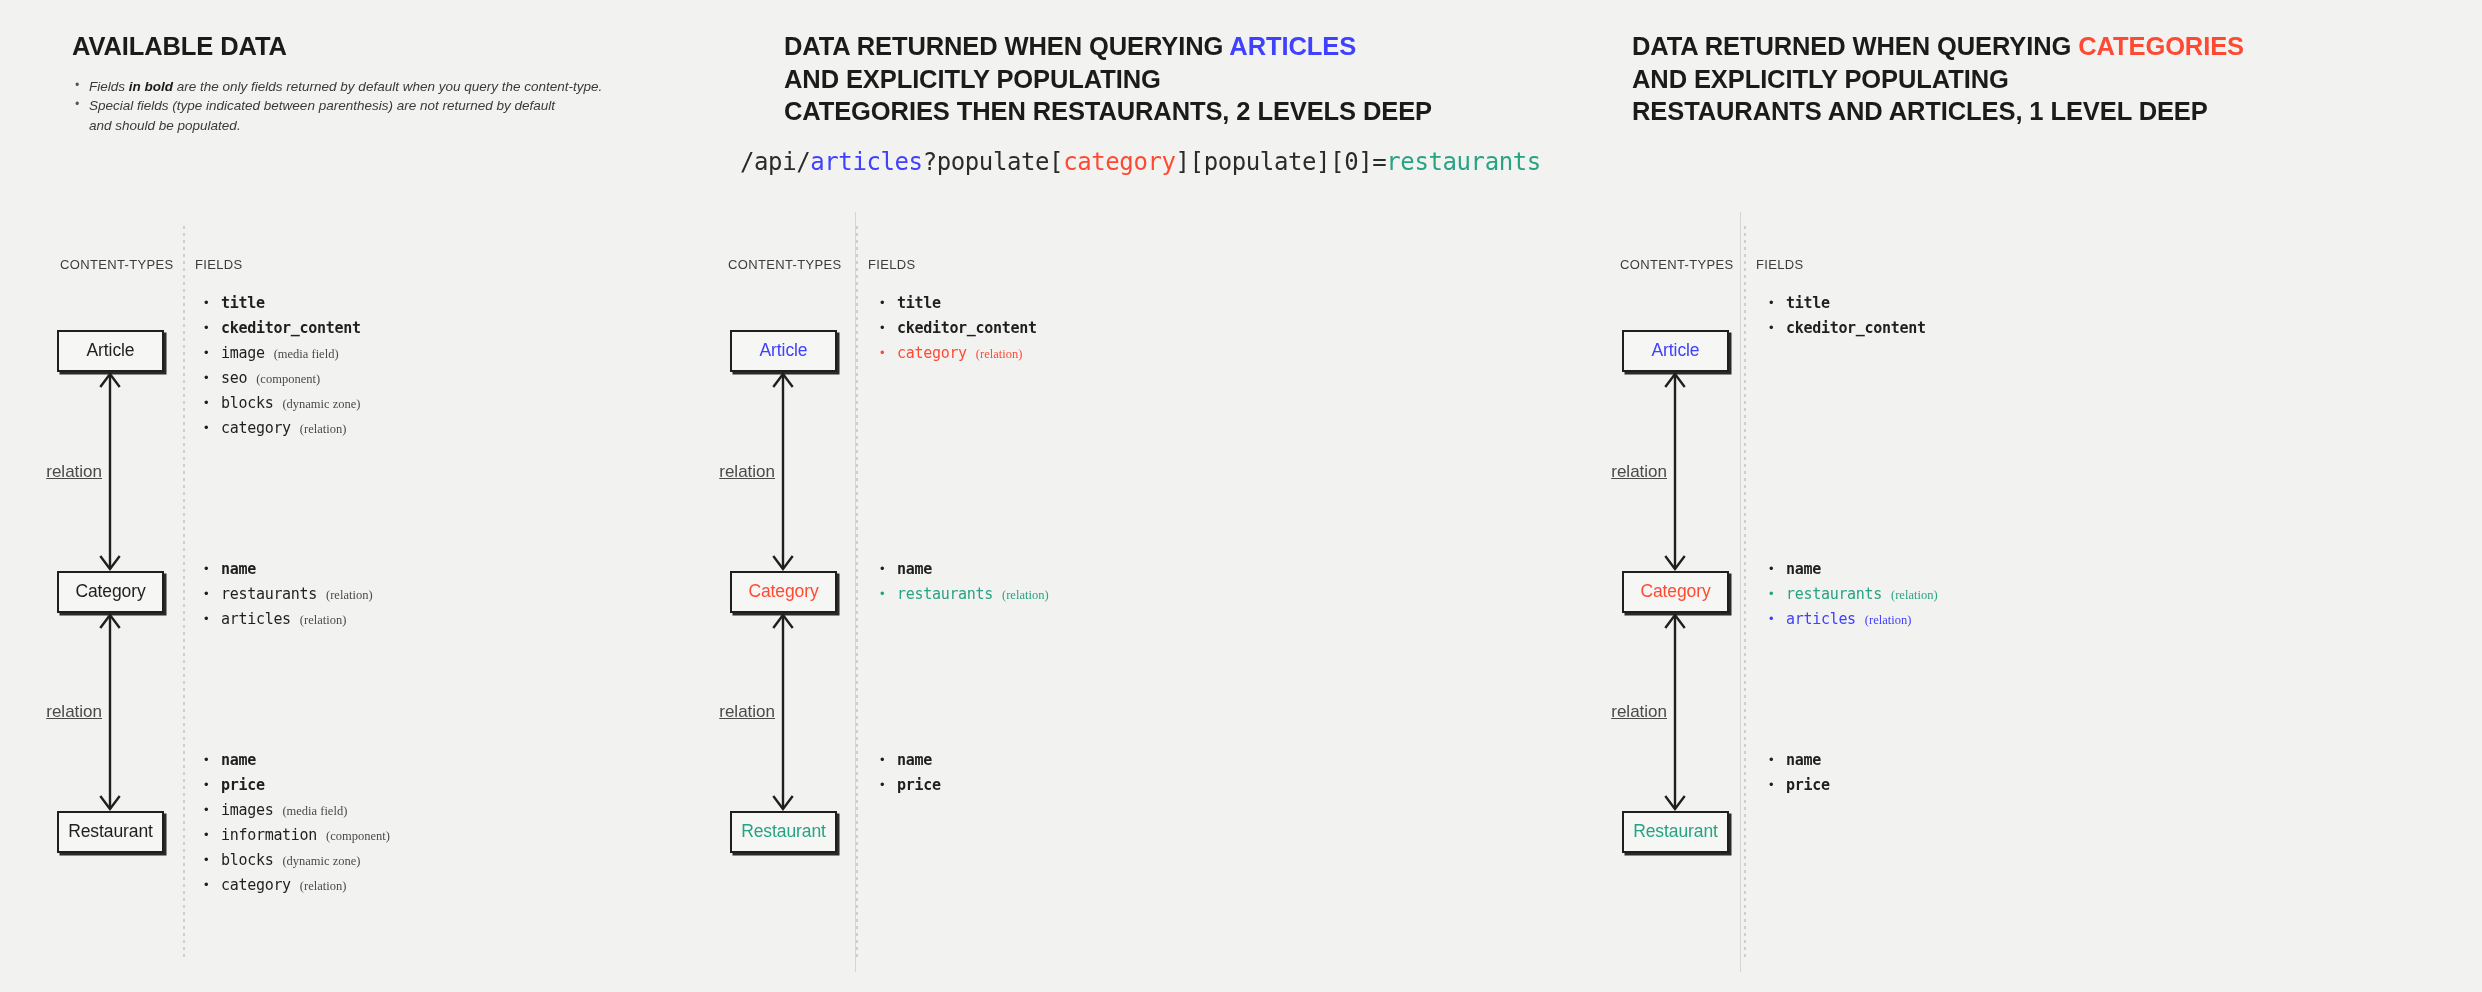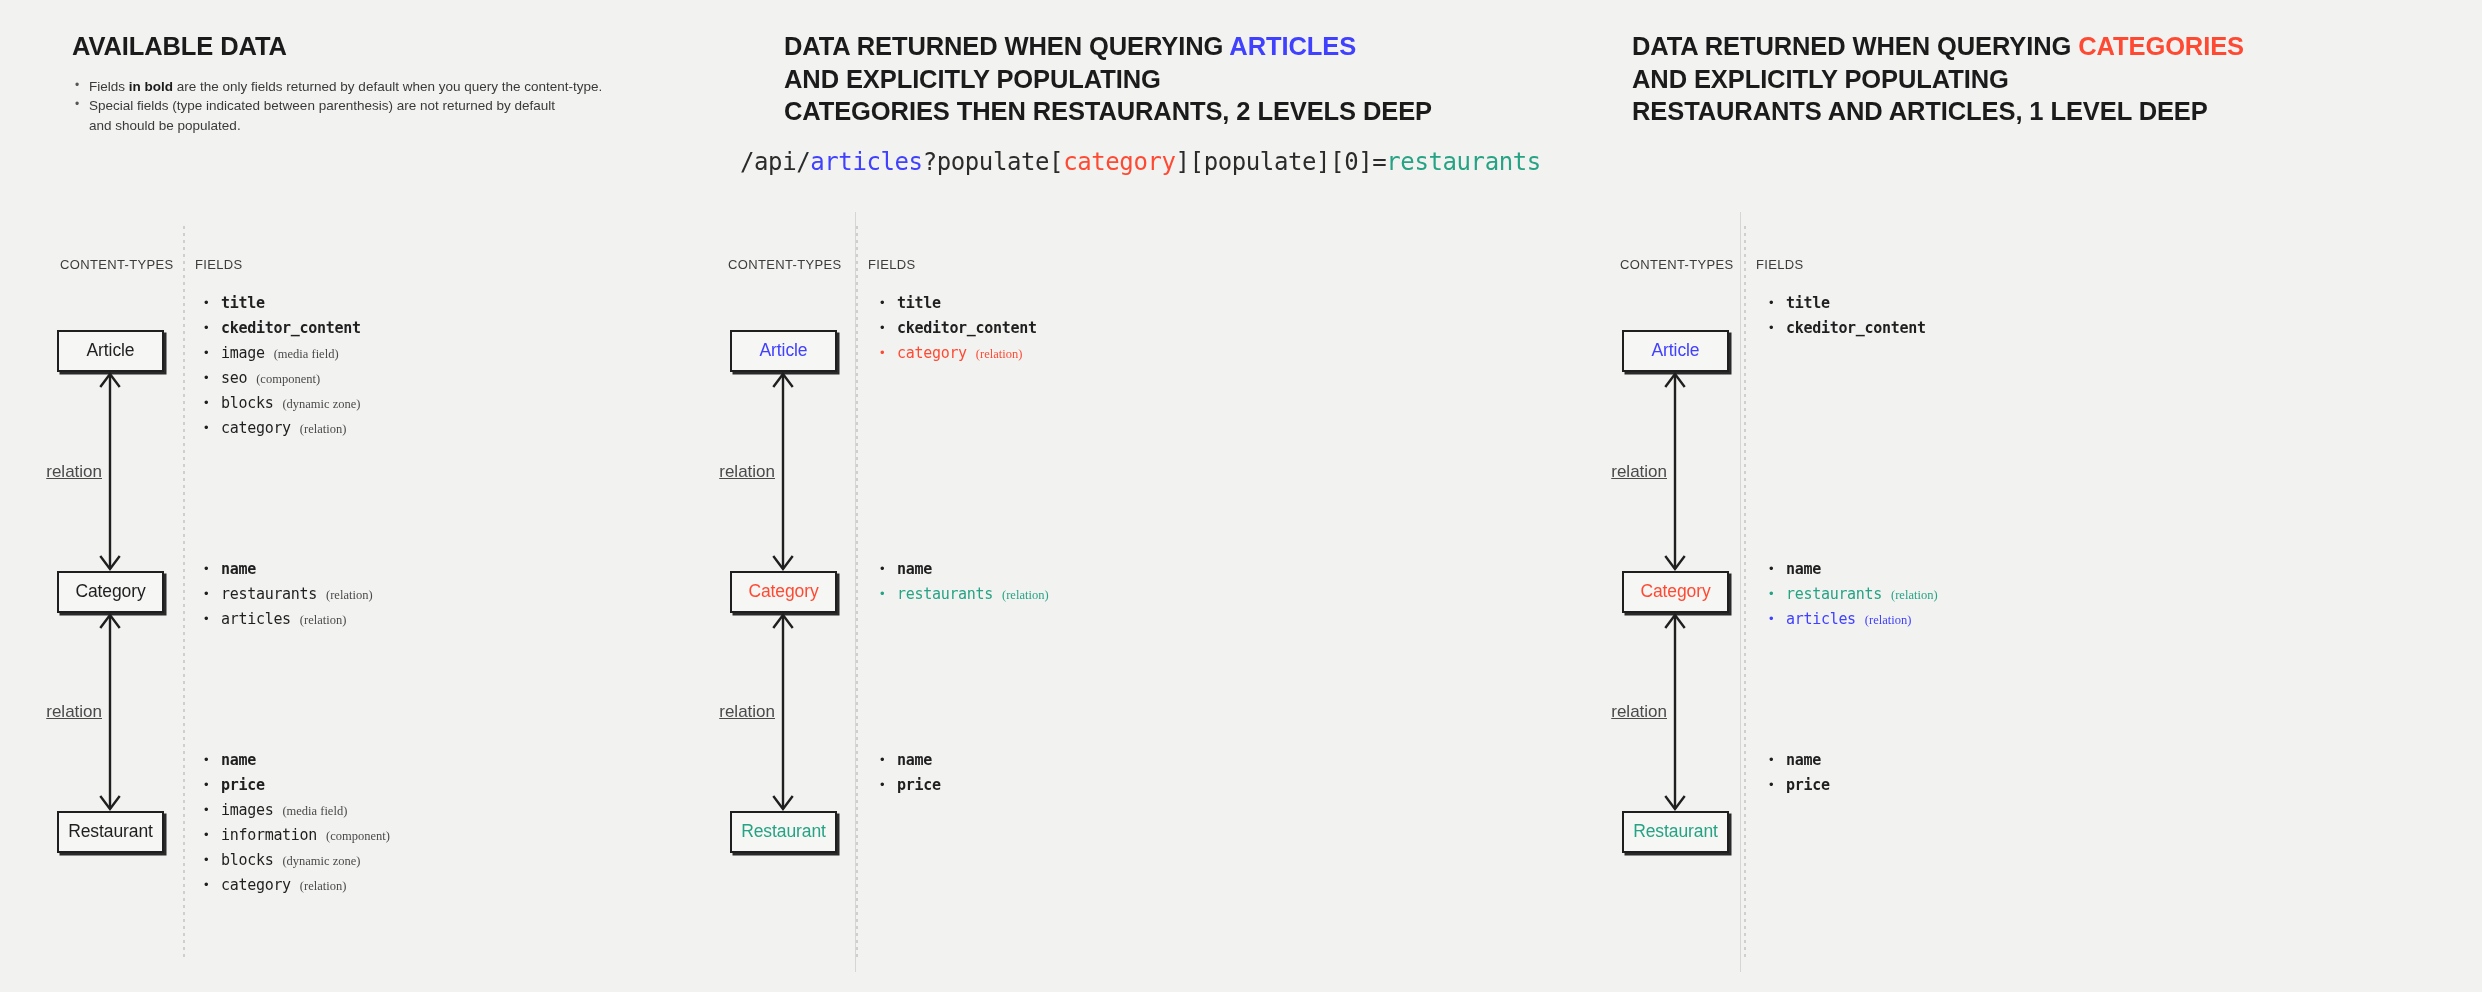--- a/index.html
+++ b/index.html
@@ -30,21 +30,21 @@
   .panel-head{position:absolute;left:72px;top:30px;width:780px;}
   .panel-title{
     font-size:25.5px;font-weight:bold;line-height:32.5px;
     letter-spacing:-0.1px;color:#1b1b1b;
     font-family:"Liberation Sans",sans-serif;
     margin:0;
   }
   .panel-title .accent-blue{color:#4040ff;}
   .panel-title .accent-red{color:#ff4a33;}
 
-  .sub-list{margin:14px 0 16px 0;padding:0;list-style:none;}
+  .sub-list{margin:14px 0 16px 0;padding:0;list-style:none;font-style:italic;}
   .sub-list li{
     position:relative;padding-left:17px;
     font-size:13.5px;line-height:19.5px;color:#3a3a3a;
     font-family:"Liberation Sans",sans-serif;
   }
   .sub-list li::before{
     content:"\2022";position:absolute;left:3px;top:-1px;
     font-size:12px;color:#555;
   }
   .sub-list li b{font-weight:bold;color:#1b1b1b;}

